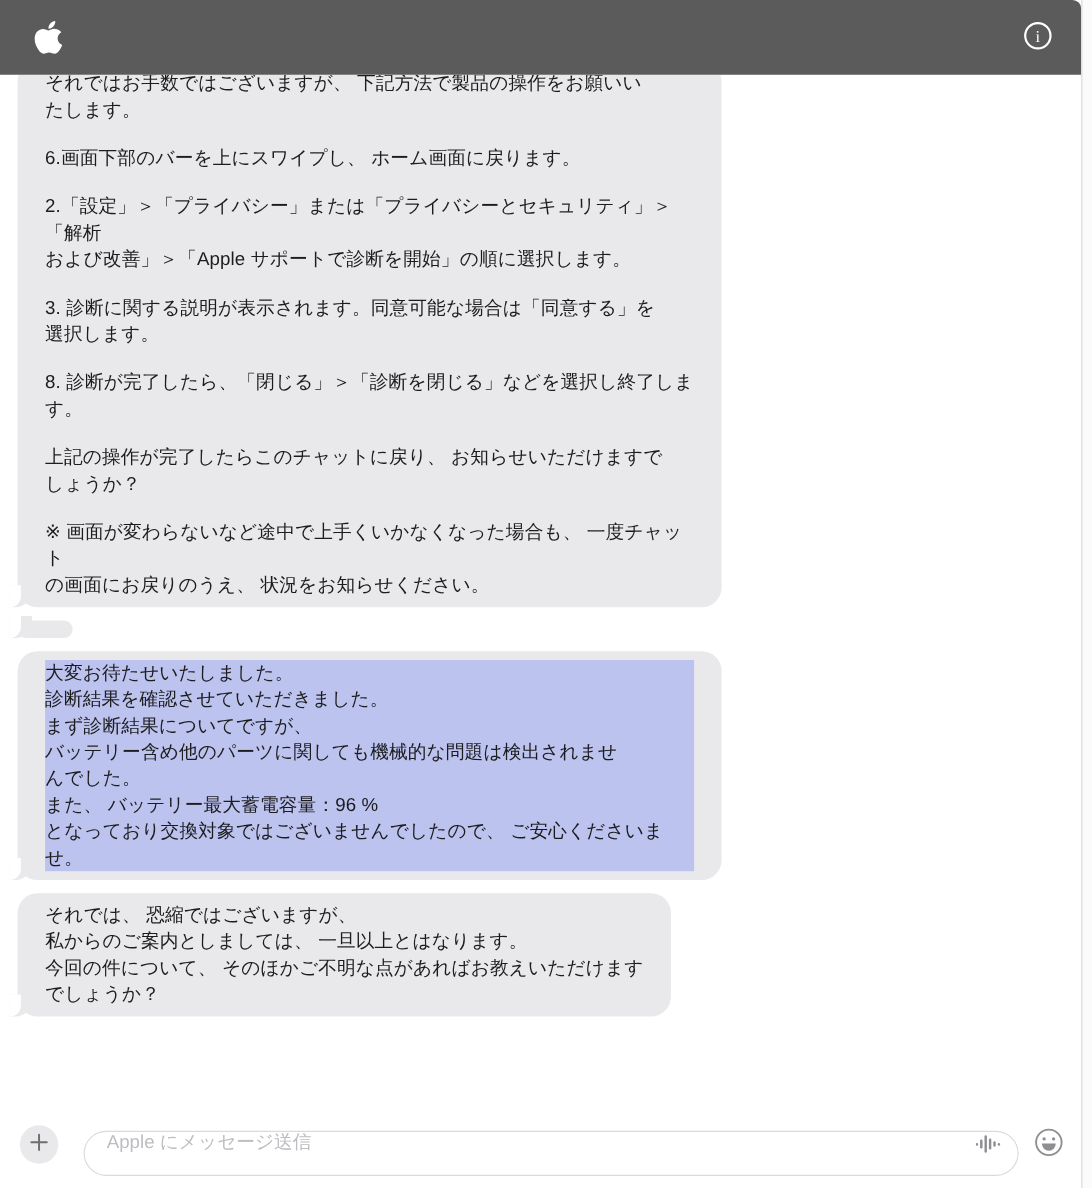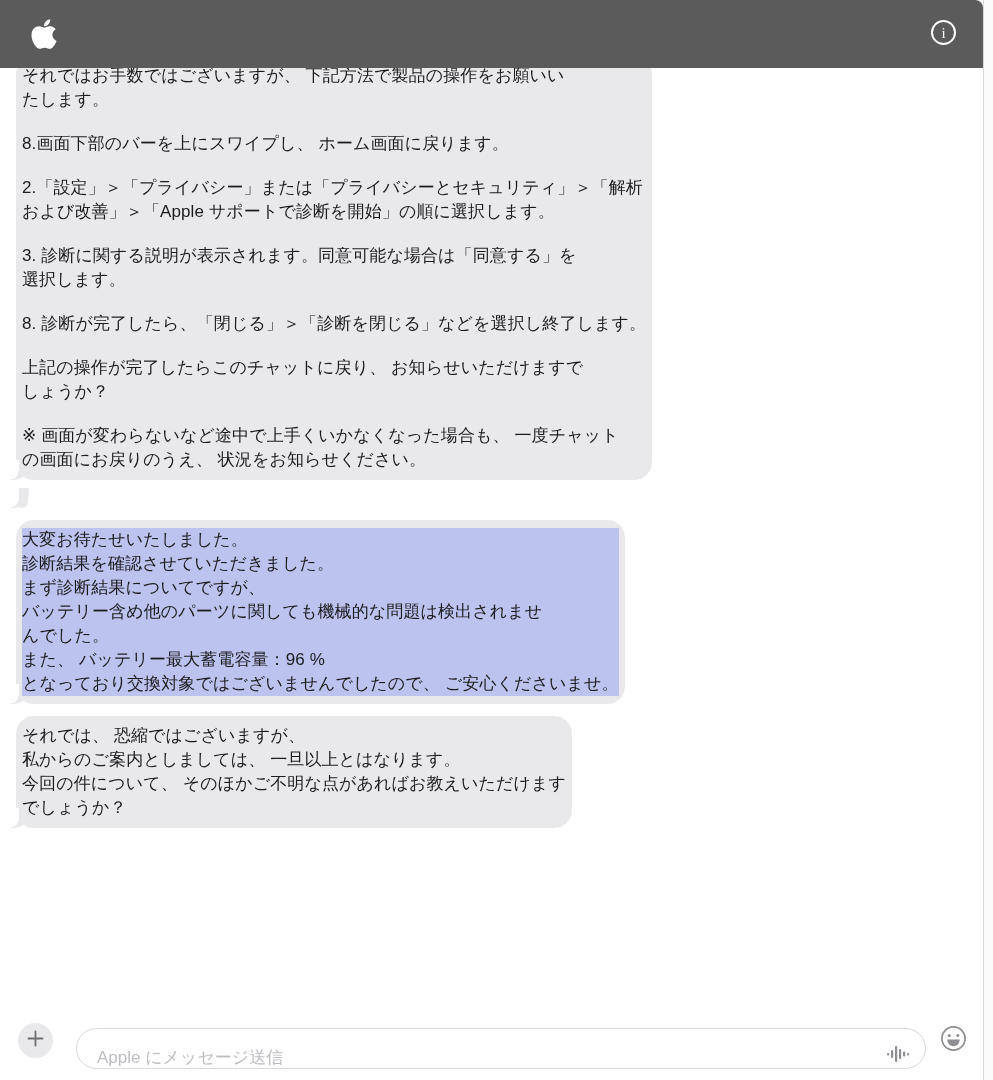--- a/index.html
+++ b/index.html
@@ -20,37 +20,37 @@
   .hdr{position:absolute;top:0;left:0;right:10px;height:68px;background:var(--header-bg);
        display:flex;align-items:center;justify-content:space-between;
        padding:0 26px 0 30px;z-index:20;border-radius:0 8px 0 0;}
   .hdr .logo{display:flex;align-items:center;}
   .hdr .info-btn{background:none;border:none;cursor:pointer;display:flex;align-items:center;padding:0;}
 
   
   .chat{position:absolute;top:68px;left:0;right:10px;bottom:72px;overflow:hidden;padding-left:16px;}
   .mlist{margin-top:-12px;}
   .bubble{position:relative;width:fit-content;max-width:640px;background:var(--bubble-bg);
-          color:var(--text);border-radius:18px;padding:8px 6px;margin-bottom:12px;
+          color:var(--text);border-radius:18px;padding:8px 25px;margin-bottom:12px;
           font-size:17px;line-height:24px;letter-spacing:.1px;}
   .bubble::before{content:"";position:absolute;z-index:0;left:-7px;bottom:0;height:20px;width:20px;
                   background:var(--bubble-bg);border-bottom-right-radius:15px;}
   .bubble::after{content:"";position:absolute;z-index:1;left:-7px;bottom:0;width:10px;height:20px;
                  background:#fff;border-bottom-right-radius:10px;}
   .bubble .content{position:relative;z-index:2;}
   .bubble p{margin:0 0 20px;}
   .bubble p:last-child{margin-bottom:0;}
   .bubble.selected .content{background:var(--selection);}
 
   
   .composer{position:absolute;left:0;right:10px;bottom:0;height:72px;background:#fff;
             display:flex;align-items:center;padding:0 16px 8px 18px;z-index:20;}
   .plus-btn{width:35px;height:35px;border-radius:50%;background:var(--bubble-bg);border:none;cursor:pointer;
             display:flex;align-items:center;justify-content:center;flex:0 0 auto;}
-  .input-pill{flex:1;display:flex;align-items:flex-end;height:41px;border:1px solid #d9d9de;
+  .input-pill{flex:1;display:flex;align-items:flex-start;height:41px;border:1px solid #d9d9de;
               border-radius:21px;padding:0 12px 0 20px;margin:16px 14px 0 23px;background:#fff;}
   .input-pill input{flex:1;border:none;outline:none;font-size:17px;color:var(--text);background:transparent;
                     font-family:"Liberation Sans","DejaVu Sans",sans-serif;}
   .input-pill input::placeholder{color:var(--placeholder);}
   .dict-btn,.emoji-btn{background:none;border:none;cursor:pointer;display:flex;align-items:center;padding:0;flex:0 0 auto;}
 
   
   .gutter{position:absolute;top:0;right:0;bottom:0;width:10px;background:#fbfbfb;
           border-left:1px solid var(--gutter-line);z-index:30;}
 </style>
@@ -73,21 +73,21 @@
         </svg>
       </span>
     </button>
   </header>
 
   <main class="chat">
     <div class="mlist">
         <div class="bubble">
           <div class="content">
             <p>それではお手数ではございますが、 下記方法で製品の操作をお願いい<br>たします。</p>
-            <p>8.画面下部のバーを上にスワイプし、 ホーム画面に戻ります。</p>
+            <p>6.画面下部のバーを上にスワイプし、 ホーム画面に戻ります。</p>
             <p>2.「設定」＞「プライバシー」または「プライバシーとセキュリティ」＞「解析<br>および改善」＞「Apple サポートで診断を開始」の順に選択します。</p>
             <p>3. 診断に関する説明が表示されます。同意可能な場合は「同意する」を<br>選択します。</p>
             <p>8. 診断が完了したら、「閉じる」＞「診断を閉じる」などを選択し終了します。</p>
             <p>上記の操作が完了したらこのチャットに戻り、 お知らせいただけますで<br>しょうか？</p>
             <p>※ 画面が変わらないなど途中で上手くいかなくなった場合も、 一度チャット<br>の画面にお戻りのうえ、 状況をお知らせください。</p>
           </div>
         </div>
         <div class="bubble">
           <div class="content">
           </div>

